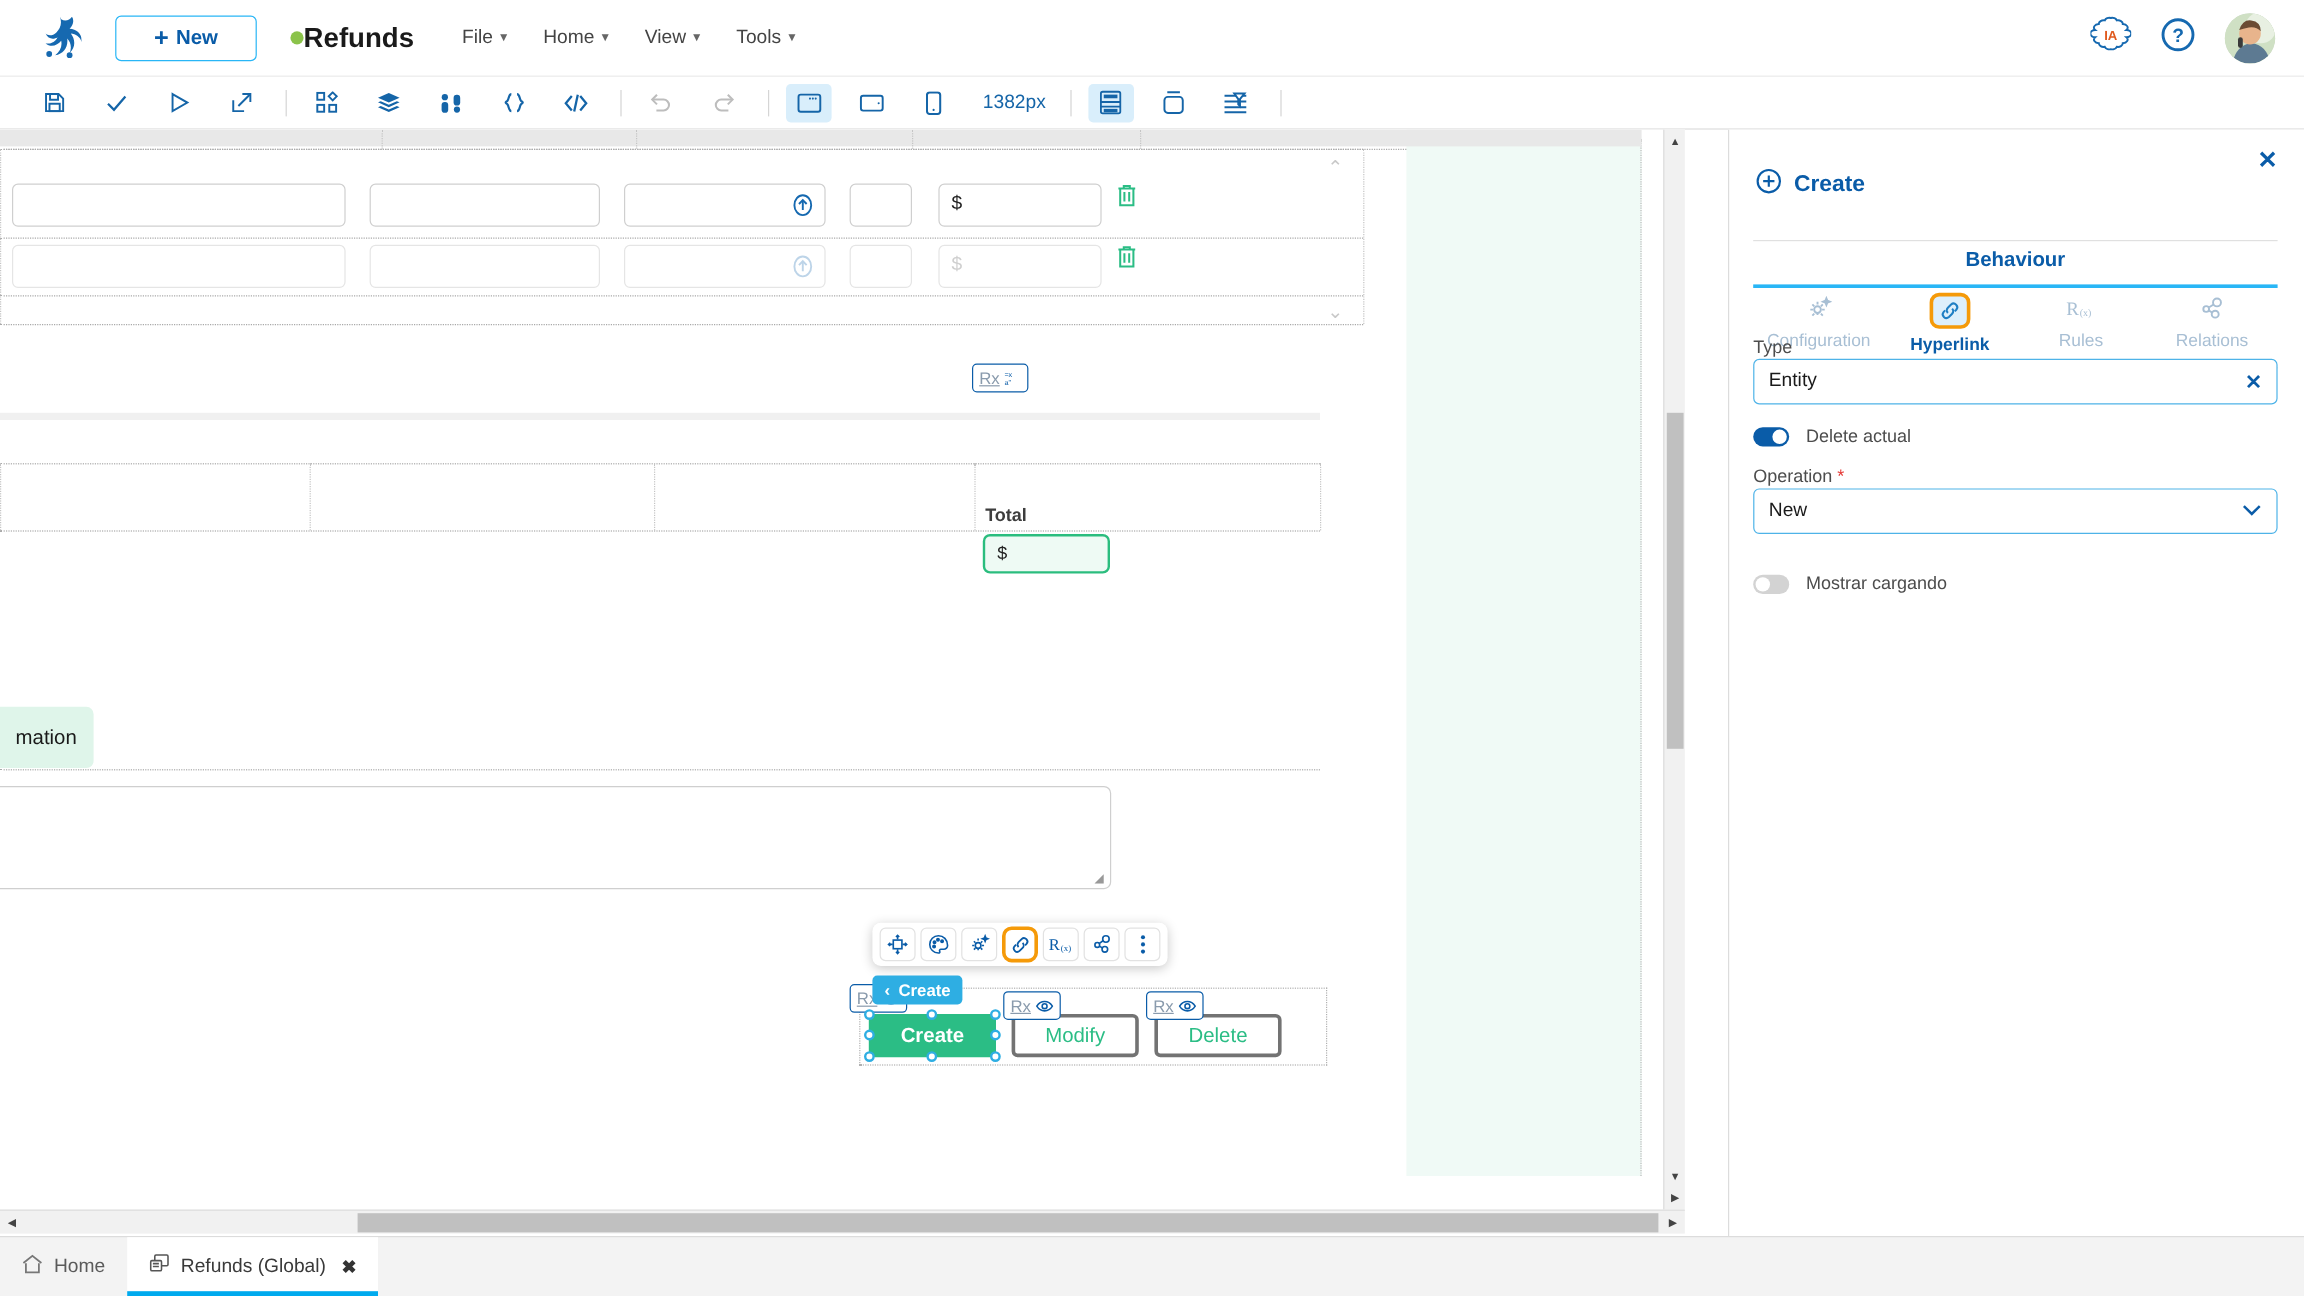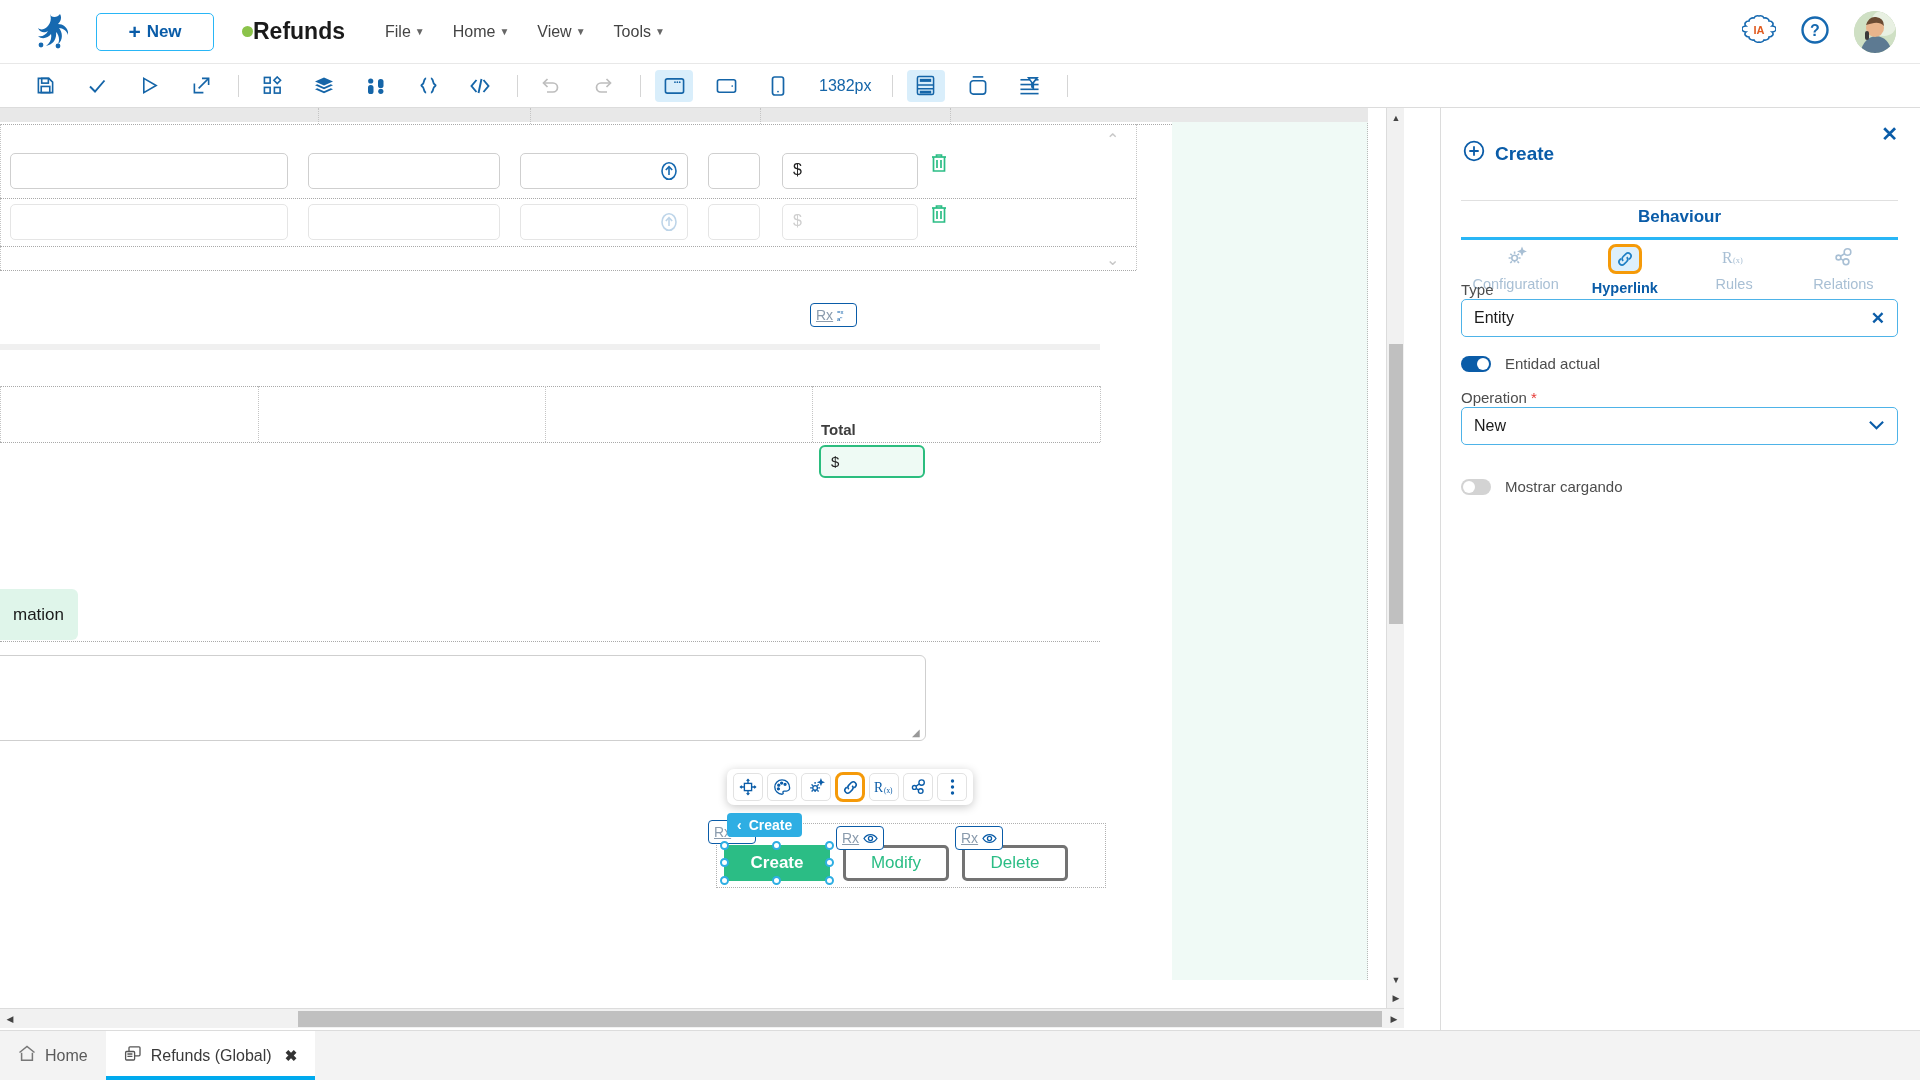--- a/index.html
+++ b/index.html
@@ -798,21 +798,21 @@
   </div>
   <div class="fld-box" style="top:191px;">
     <span>Entity</span>
     <span class="trail">✕</span>
   </div>
 
   <div class="toggle-row" style="top:247px;">
     <span class="toggle on">
         <span class="knob"></span>
       </span>
-    <span class="toggle-lbl">Entidad actual</span>
+    <span class="toggle-lbl">Delete actual</span>
   </div>
 
   <div class="fld-label" style="left:20px; top:281px;">
     <span>Operation</span><span class="req"> *</span>
   </div>
   <div class="fld-box" style="top:299px;">
     <span>New</span>
     <span class="trail">
       <svg width="17" height="12" viewBox="0 0 18 12" fill="none" stroke="#0a5ca8" stroke-width="2.2">
           <path d="M2 2.5L9 9.5 16 2.5"></path>

